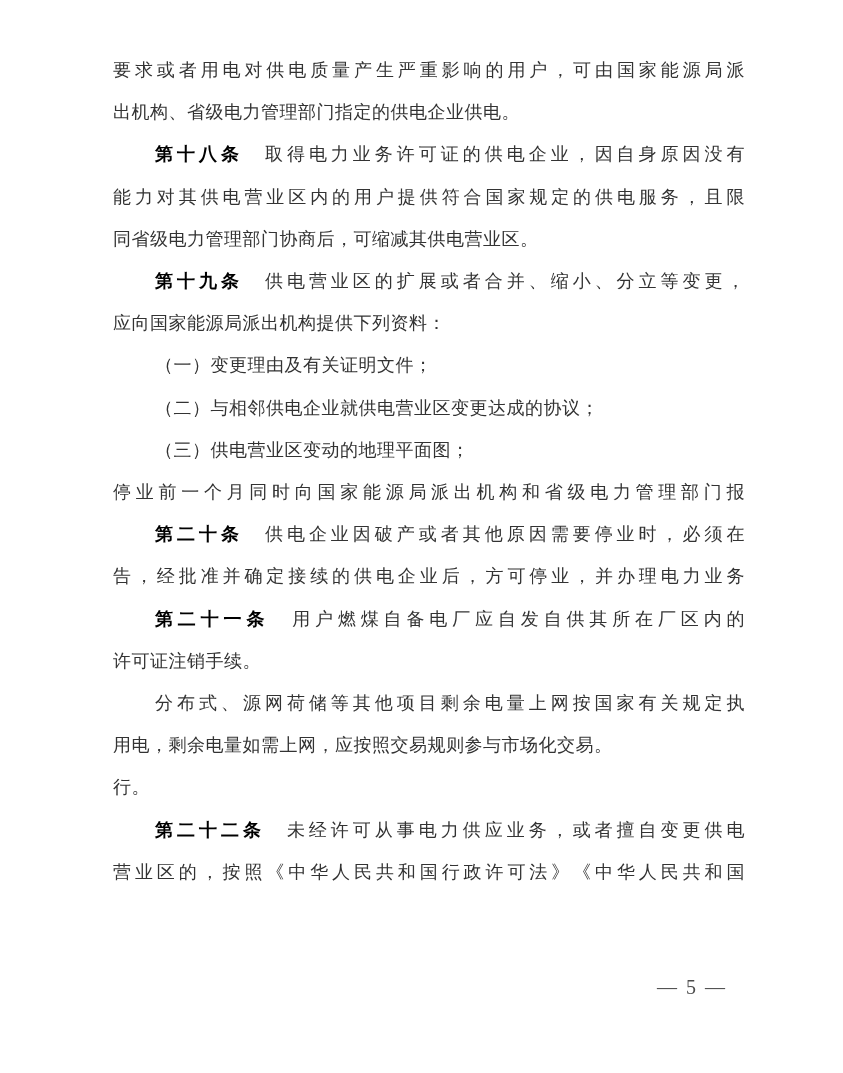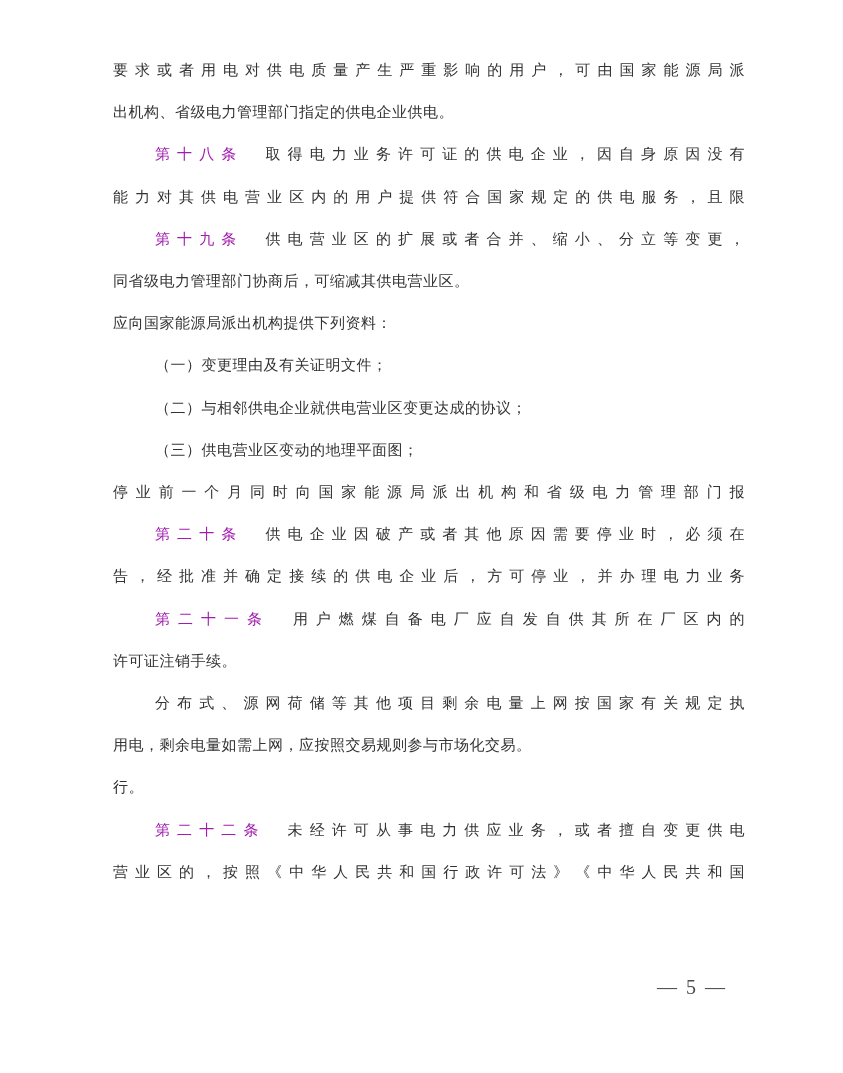--- a/index.html
+++ b/index.html
@@ -17,39 +17,39 @@
     width: 843px;
     height: 1073px;
     background: #ffffff;
     overflow: hidden;
   }
   .doc-body {
     position: absolute;
     left: 113px;
     top: 49px;
     width: 632px;
-    font-size: 15px;
+    font-size: 18px;
     line-height: 42.2px;
     color: #333333;
     letter-spacing: 0.5px;
   }
   .text-line {
     text-align: justify;
     text-justify: inter-ideograph;
     white-space: pre-wrap;
   }
   .text-line.full {
     text-align-last: justify;
   }
   .text-line.indent {
     padding-left: 42px;
   }
   .line-head {
-    font-weight: normal;
-    color: #a21caf;
+    font-weight: bold;
+    color: #000000;
     font-family: "Liberation Sans", "DejaVu Sans", sans-serif;
     margin-top: 24px;
   }
   .page-number {
     position: absolute;
     top: 974px;
     right: 116px;
     font-size: 20px;
     line-height: 26px;
     color: #4a4a4a;
@@ -59,22 +59,22 @@
 </style>
 </head>
 <body>
 
 <div class="page">
   <div class="doc-body">
       <div class="text-line full"><span class="line-head"></span><span class="line-text">要求或者用电对供电质量产生严重影响的用户，可由国家能源局派</span></div>
       <div class="text-line"><span class="line-head"></span><span class="line-text">出机构、省级电力管理部门指定的供电企业供电。</span></div>
       <div class="text-line indent full"><span class="line-head">第十八条</span><span class="line-text">　取得电力业务许可证的供电企业，因自身原因没有</span></div>
       <div class="text-line full"><span class="line-head"></span><span class="line-text">能力对其供电营业区内的用户提供符合国家规定的供电服务，且限</span></div>
+      <div class="text-line"><span class="line-head"></span><span class="line-text">同省级电力管理部门协商后，可缩减其供电营业区。</span></div>
       <div class="text-line indent full"><span class="line-head">第十九条</span><span class="line-text">　供电营业区的扩展或者合并、缩小、分立等变更，</span></div>
-      <div class="text-line"><span class="line-head"></span><span class="line-text">同省级电力管理部门协商后，可缩减其供电营业区。</span></div>
       <div class="text-line"><span class="line-head"></span><span class="line-text">应向国家能源局派出机构提供下列资料：</span></div>
       <div class="text-line indent"><span class="line-head"></span><span class="line-text">（一）变更理由及有关证明文件；</span></div>
       <div class="text-line indent"><span class="line-head"></span><span class="line-text">（二）与相邻供电企业就供电营业区变更达成的协议；</span></div>
       <div class="text-line indent"><span class="line-head"></span><span class="line-text">（三）供电营业区变动的地理平面图；</span></div>
       <div class="text-line full"><span class="line-head"></span><span class="line-text">停业前一个月同时向国家能源局派出机构和省级电力管理部门报</span></div>
       <div class="text-line indent full"><span class="line-head">第二十条</span><span class="line-text">　供电企业因破产或者其他原因需要停业时，必须在</span></div>
       <div class="text-line full"><span class="line-head"></span><span class="line-text">告，经批准并确定接续的供电企业后，方可停业，并办理电力业务</span></div>
       <div class="text-line indent full"><span class="line-head">第二十一条</span><span class="line-text">　用户燃煤自备电厂应自发自供其所在厂区内的</span></div>
       <div class="text-line"><span class="line-head"></span><span class="line-text">许可证注销手续。</span></div>
       <div class="text-line indent full"><span class="line-head"></span><span class="line-text">分布式、源网荷储等其他项目剩余电量上网按国家有关规定执</span></div>

